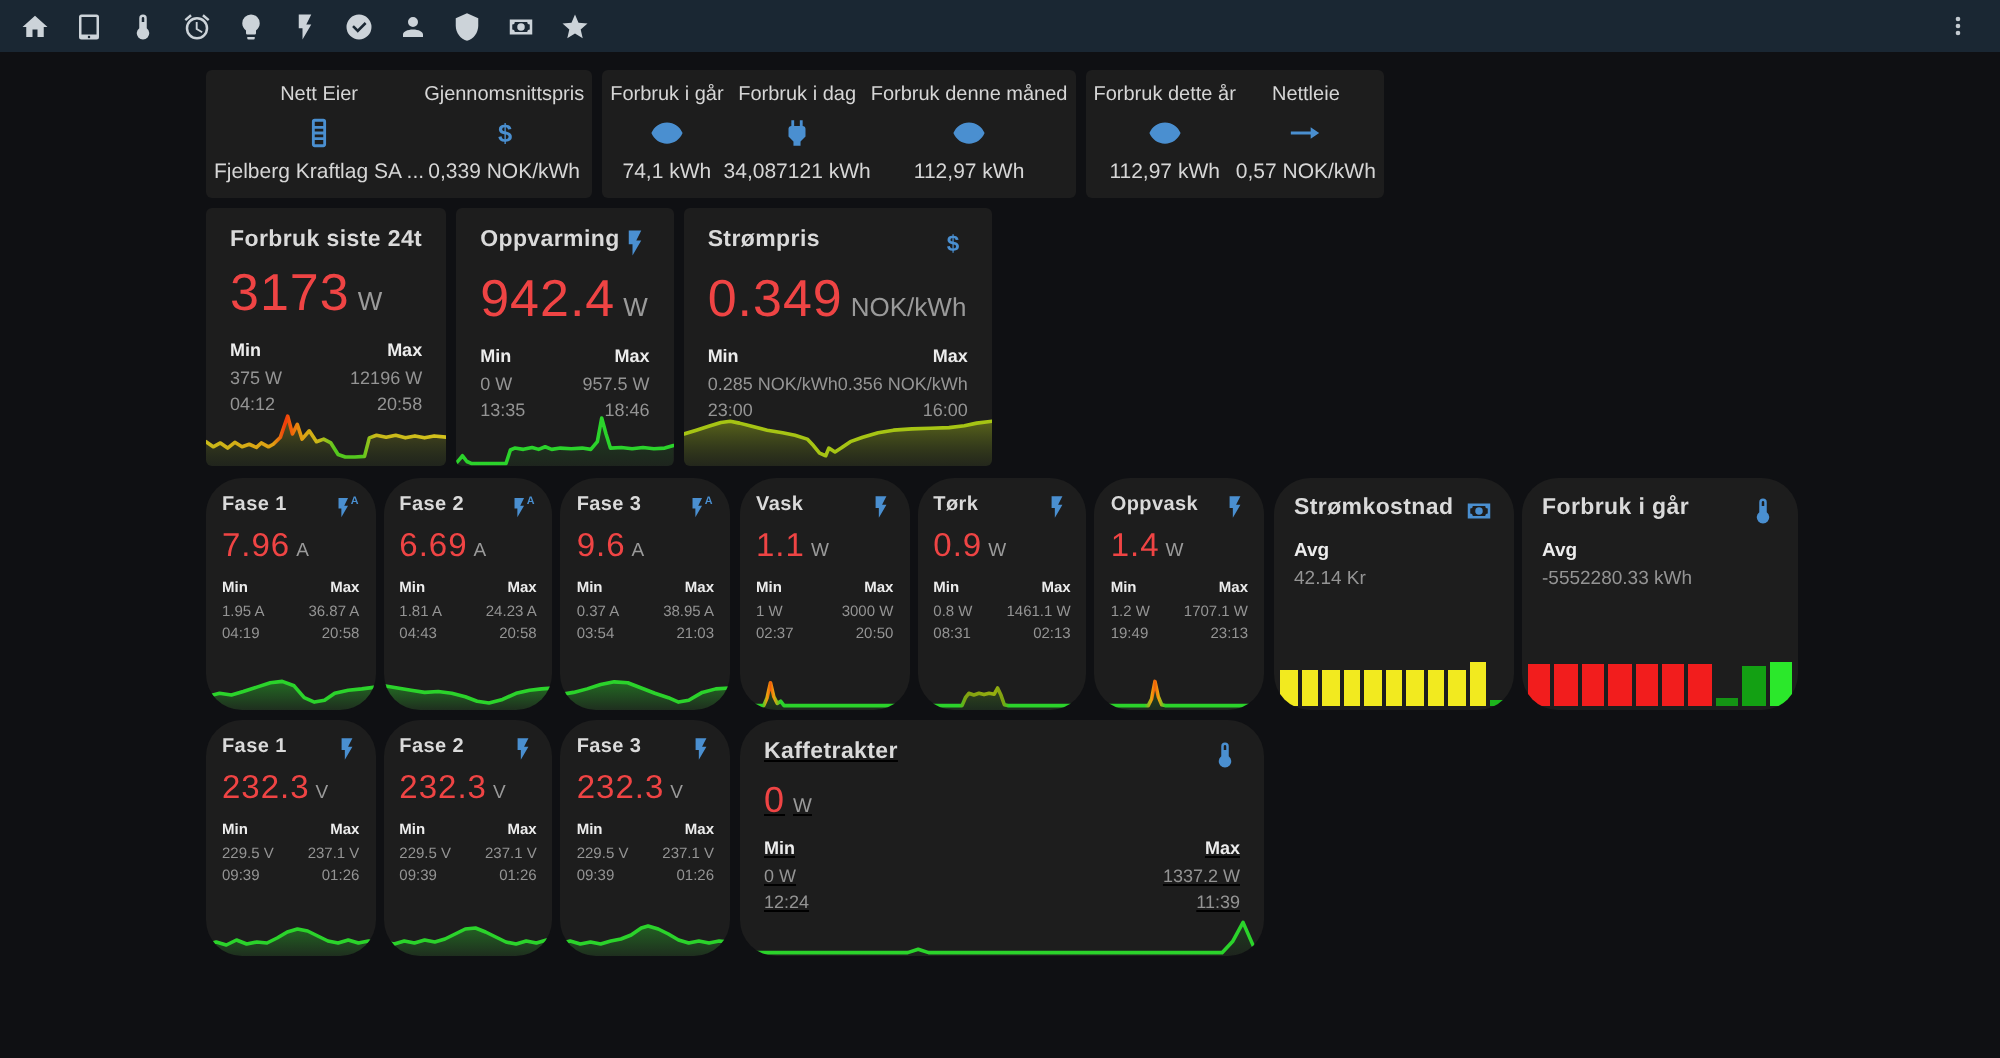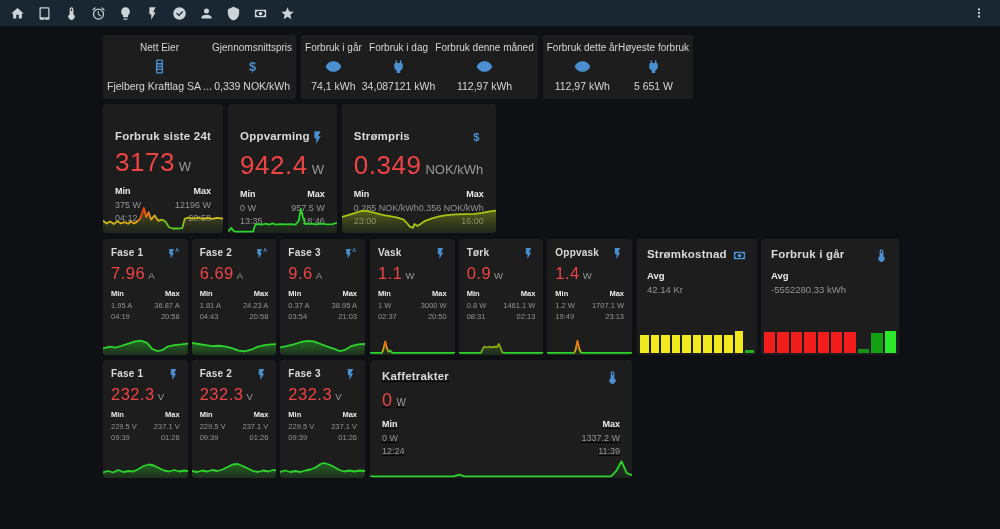--- a/index.html
+++ b/index.html
@@ -13,33 +13,33 @@
   .nav-icon svg,.nav-menu svg{width:100%;height:100%;display:block;}
   .nav-menu{width:14px;height:14px;color:#c3cad0;margin-right:14px;cursor:pointer;}
   
   .board{position:absolute;left:103px;top:35px;width:797px;height:494px;}
   .row{position:absolute;left:0;width:797px;display:flex;gap:5px;}
   .row1{top:0;height:64px;text-align:center;}
   .row2{top:69px;height:129px;}
   .row3{top:204px;height:116px;}
   .row4{top:325px;height:118px;}
   .col{width:262px;display:flex;gap:4px;}
-  .col .card{flex:1;}
+  .col .card{flex:1;border-radius:18px;}
   .col.barcol .card:first-child{flex:0 0 120px;}
   .col.barcol .card:last-child{flex:0 0 138px;}
   .card{background:#1d1d1d;border-radius:3px;position:relative;overflow:hidden;box-sizing:border-box;cursor:pointer;}
   
   .glance{display:flex;align-items:stretch;padding:7px 4px;cursor:default;}
   .glance-item{flex:1;display:flex;flex-direction:column;align-items:center;justify-content:space-between;cursor:pointer;}
   .g-label{font-size:10px;color:#d6d6d6;white-space:nowrap;}
   .g-icon{width:17px;height:17px;color:#4a8fd0;margin:2px 0;}
   .g-icon svg{width:100%;height:100%;display:block;}
   .g-value{font-size:10.5px;color:#d6d6d6;white-space:nowrap;}
   
-  .graph{padding:26px 12px 0;}
+  .graph{padding:10px 12px 0;}
   .card-head{display:flex;justify-content:space-between;align-items:flex-start;}
   .card-title{font-size:11.5px;font-weight:700;color:#dadada;letter-spacing:.2px;}
   .card-icon{width:15px;height:15px;color:#4a8fd0;flex:0 0 auto;}
   .card-icon svg{width:100%;height:100%;display:block;}
   .card-value{margin-top:5px;display:flex;align-items:baseline;}
   .num{font-size:26px;color:#ef4444;letter-spacing:.5px;}
   .unit{font-size:13px;color:#9a9a9a;margin-left:4px;}
   .minmax{display:flex;justify-content:space-between;margin-top:7px;}
   .mm{display:flex;flex-direction:column;font-size:9px;line-height:1.5;}
   .mm.max{text-align:right;}
@@ -199,27 +199,27 @@
           <div class="glance-item">
             <span class="g-label">Forbruk dette år</span>
             <span class="g-icon">
               <svg viewBox="0 0 24 24" fill="currentColor">
                 <path d="M12,9A3,3 0 0,1 15,12A3,3 0 0,1 12,15A3,3 0 0,1 9,12A3,3 0 0,1 12,9M12,4.5C17,4.5 21.27,7.61 23,12C21.27,16.39 17,19.5 12,19.5C7,19.5 2.73,16.39 1,12C2.73,7.61 7,4.5 12,4.5Z"></path>
               </svg>
             </span>
             <span class="g-value">112,97 kWh</span>
           </div>
           <div class="glance-item">
-            <span class="g-label">Høyeste forbruk</span>
+            <span class="g-label">Nettleie</span>
             <span class="g-icon">
               <svg viewBox="0 0 24 24" fill="currentColor">
-                <path d="M16,7V3H14V7H10V3H8V7C6.9,7 6,7.9 6,9V14.5L9.5,18V21H14.5V18L18,14.5V9C18,7.9 17.1,7 16,7Z"></path>
+                <path d="M2,11H16V8L22,12L16,16V13H2V11Z"></path>
               </svg>
             </span>
-            <span class="g-value">5 651 W</span>
+            <span class="g-value">0,57 NOK/kWh</span>
           </div>
         </div>
       </section>
     <section class="row row2" id="graph-row">
         <div class="card graph">
           <div class="card-head">
             <span class="card-title">Forbruk siste 24t</span>
           </div>
           <div class="card-value">
             <span class="num">3173</span>

